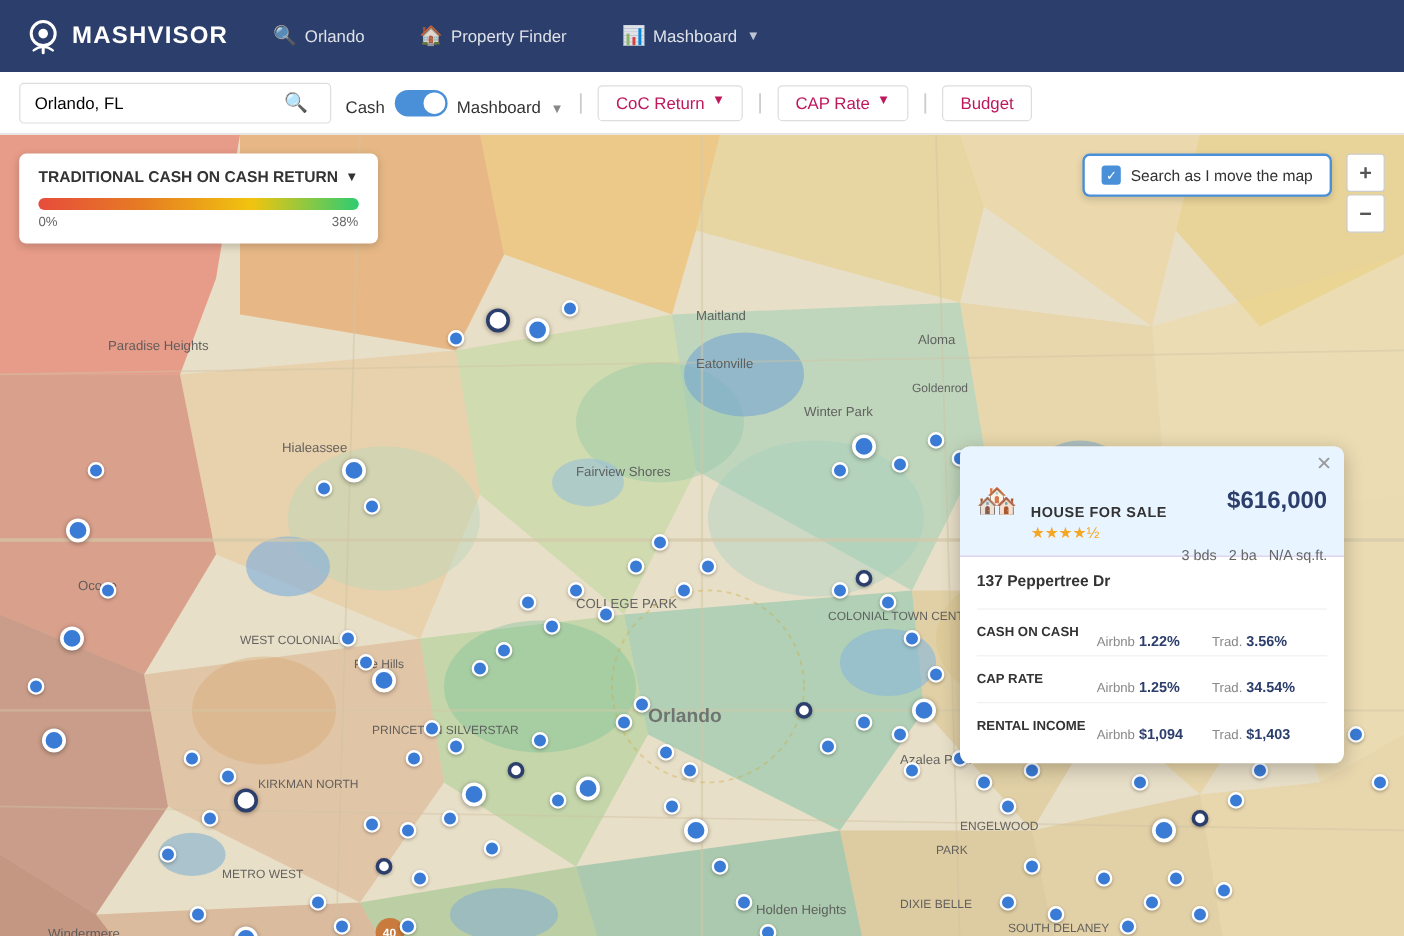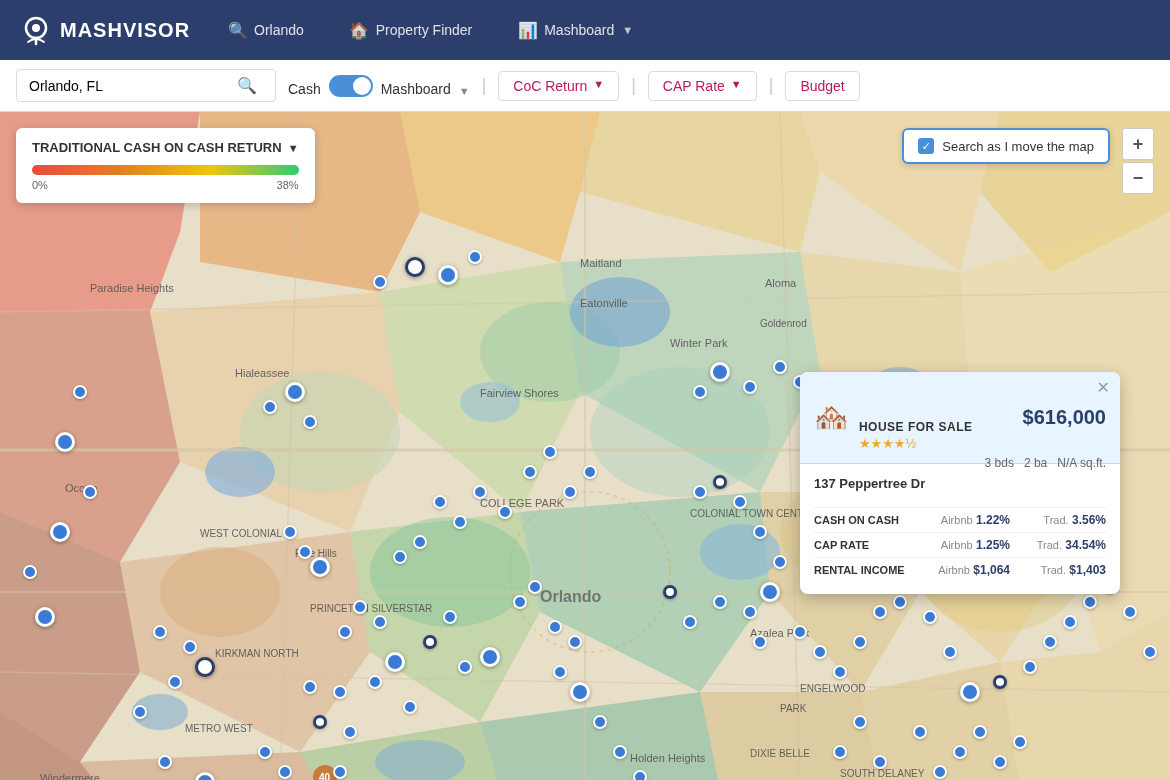--- a/index.html
+++ b/index.html
@@ -293,22 +293,23 @@
       border-top: 1px solid #f0f0f0;
       font-size: 12px;
     }
     .popup-row-label {
       font-weight: 700;
       font-size: 11px;
       color: #333;
       text-transform: uppercase;
     }
     .popup-row-val {
-      text-align: right;
+      text-align: left;
       color: #555;
+      margin-top: 14px;
     }
     .popup-row-val span.type {
       color: #888;
       font-size: 11px;
     }
     .popup-row-val strong {
       font-weight: 600;
       color: #2c3e6b;
     }
 
@@ -894,21 +895,21 @@
           <span class="type">Airbnb</span> <strong>1.25%</strong>
         </div>
         <div class="popup-row-val">
           <span class="type">Trad.</span> <strong>34.54%</strong>
         </div>
       </div>
 
       <div class="popup-row">
         <div class="popup-row-label">RENTAL INCOME</div>
         <div class="popup-row-val">
-          <span class="type">Airbnb</span> <strong>$1,064</strong>
+          <span class="type">Airbnb</span> <strong>$1,094</strong>
         </div>
         <div class="popup-row-val">
           <span class="type">Trad.</span> <strong>$1,403</strong>
         </div>
       </div>
     </div>
   </div>
 
 </div>
 

